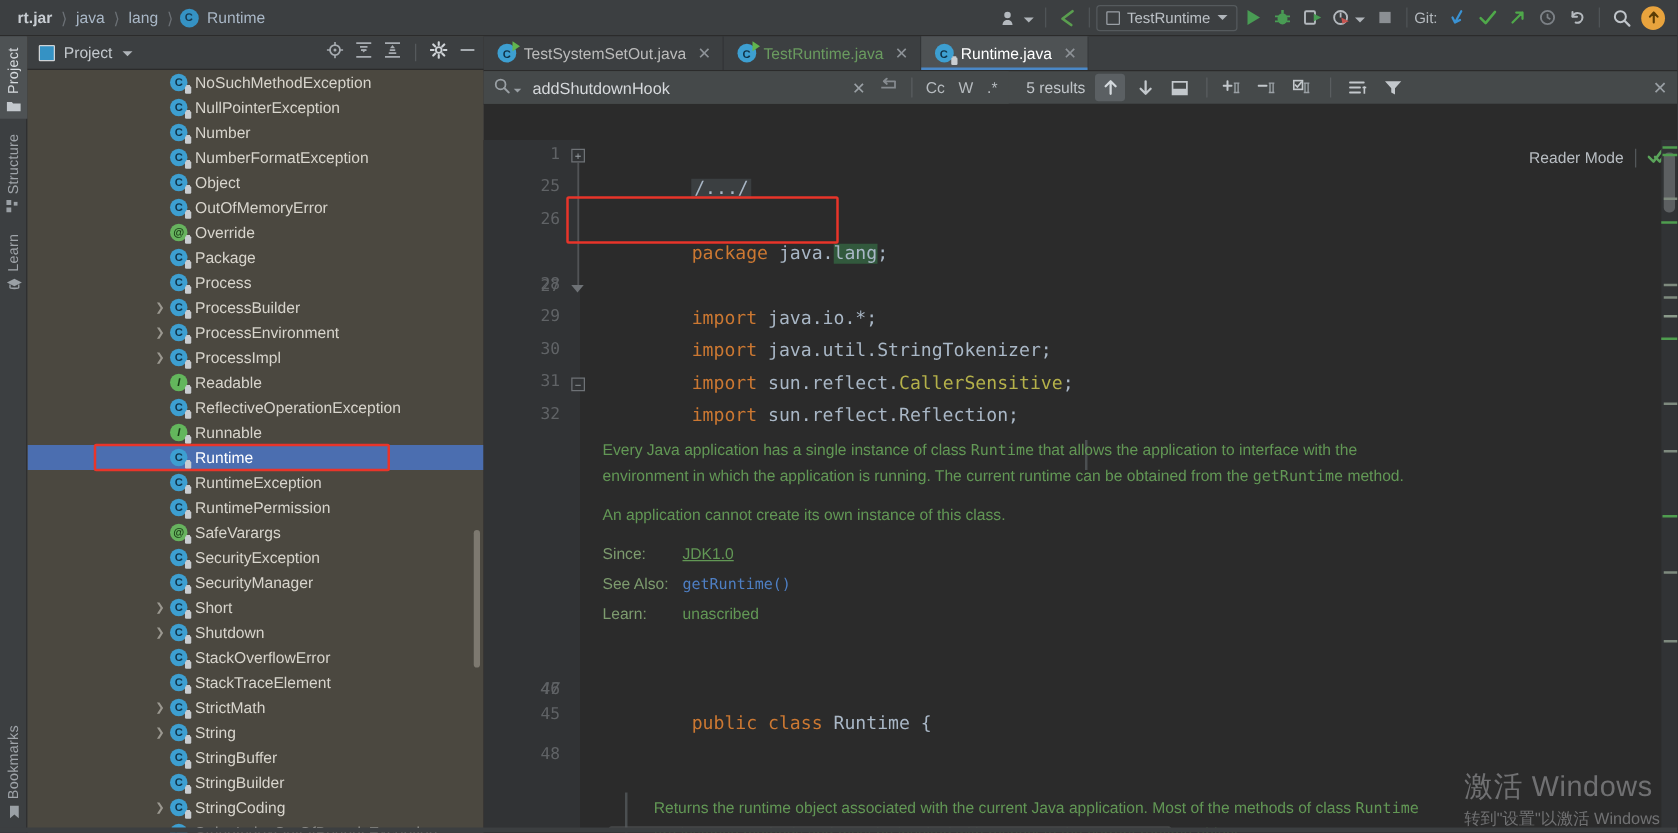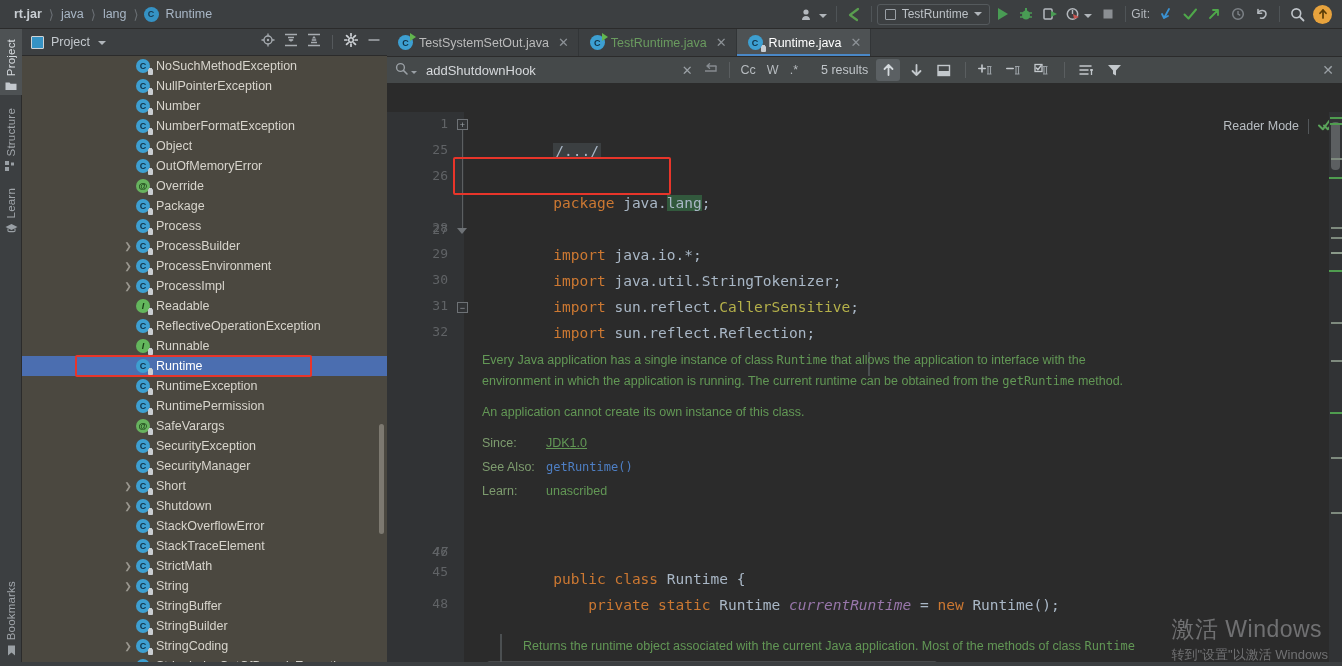--- a/index.html
+++ b/index.html
@@ -766,23 +766,20 @@
         <div class="cl" style="top:156px; left:2px;">
           <span class="k">import </span><span class="id">sun.reflect.</span><span class="yel">CallerSensitive</span><span class="id">;</span>
         </div>
         <div class="cl" style="top:182px; left:2px;">
           <span class="k">import </span><span class="id">sun.reflect.Reflection;</span>
         </div>
 
         <div class="cl" style="top:428px; left:2px;">
           <span class="k">public </span><span class="k">class </span><span class="id">Runtime </span><span class="id">{</span>
         </div>
-        <div class="cl" style="top:454px; left:2px;">
-          <span class="k">    private </span><span class="k">static </span><span class="id">Runtime </span><span class="pur">currentRuntime </span><span class="id">= </span><span class="k">new </span><span class="id">Runtime();</span>
-        </div>
       </div>
 
       <div class="jdoc-bar" style="left:481px; top:240px; height:24px;"></div>
       <div class="jdoc" style="left:95px; top:238px; width:660px;">
         <div>
           <span>Every Java application has a single instance of class </span><span class="mono">Runtime</span><span> that allows the application to interface with the environment in which the application is running. The current runtime can be obtained from the </span><span class="mono">getRuntime</span><span> method.</span>
         </div>
         <div style="margin-top:10px;">An application cannot create its own instance of this class.</div>
         <div style="margin-top:10px;text-decoration:underline;">
           <span class="lbl">Since:</span><span>JDK1.0</span>

